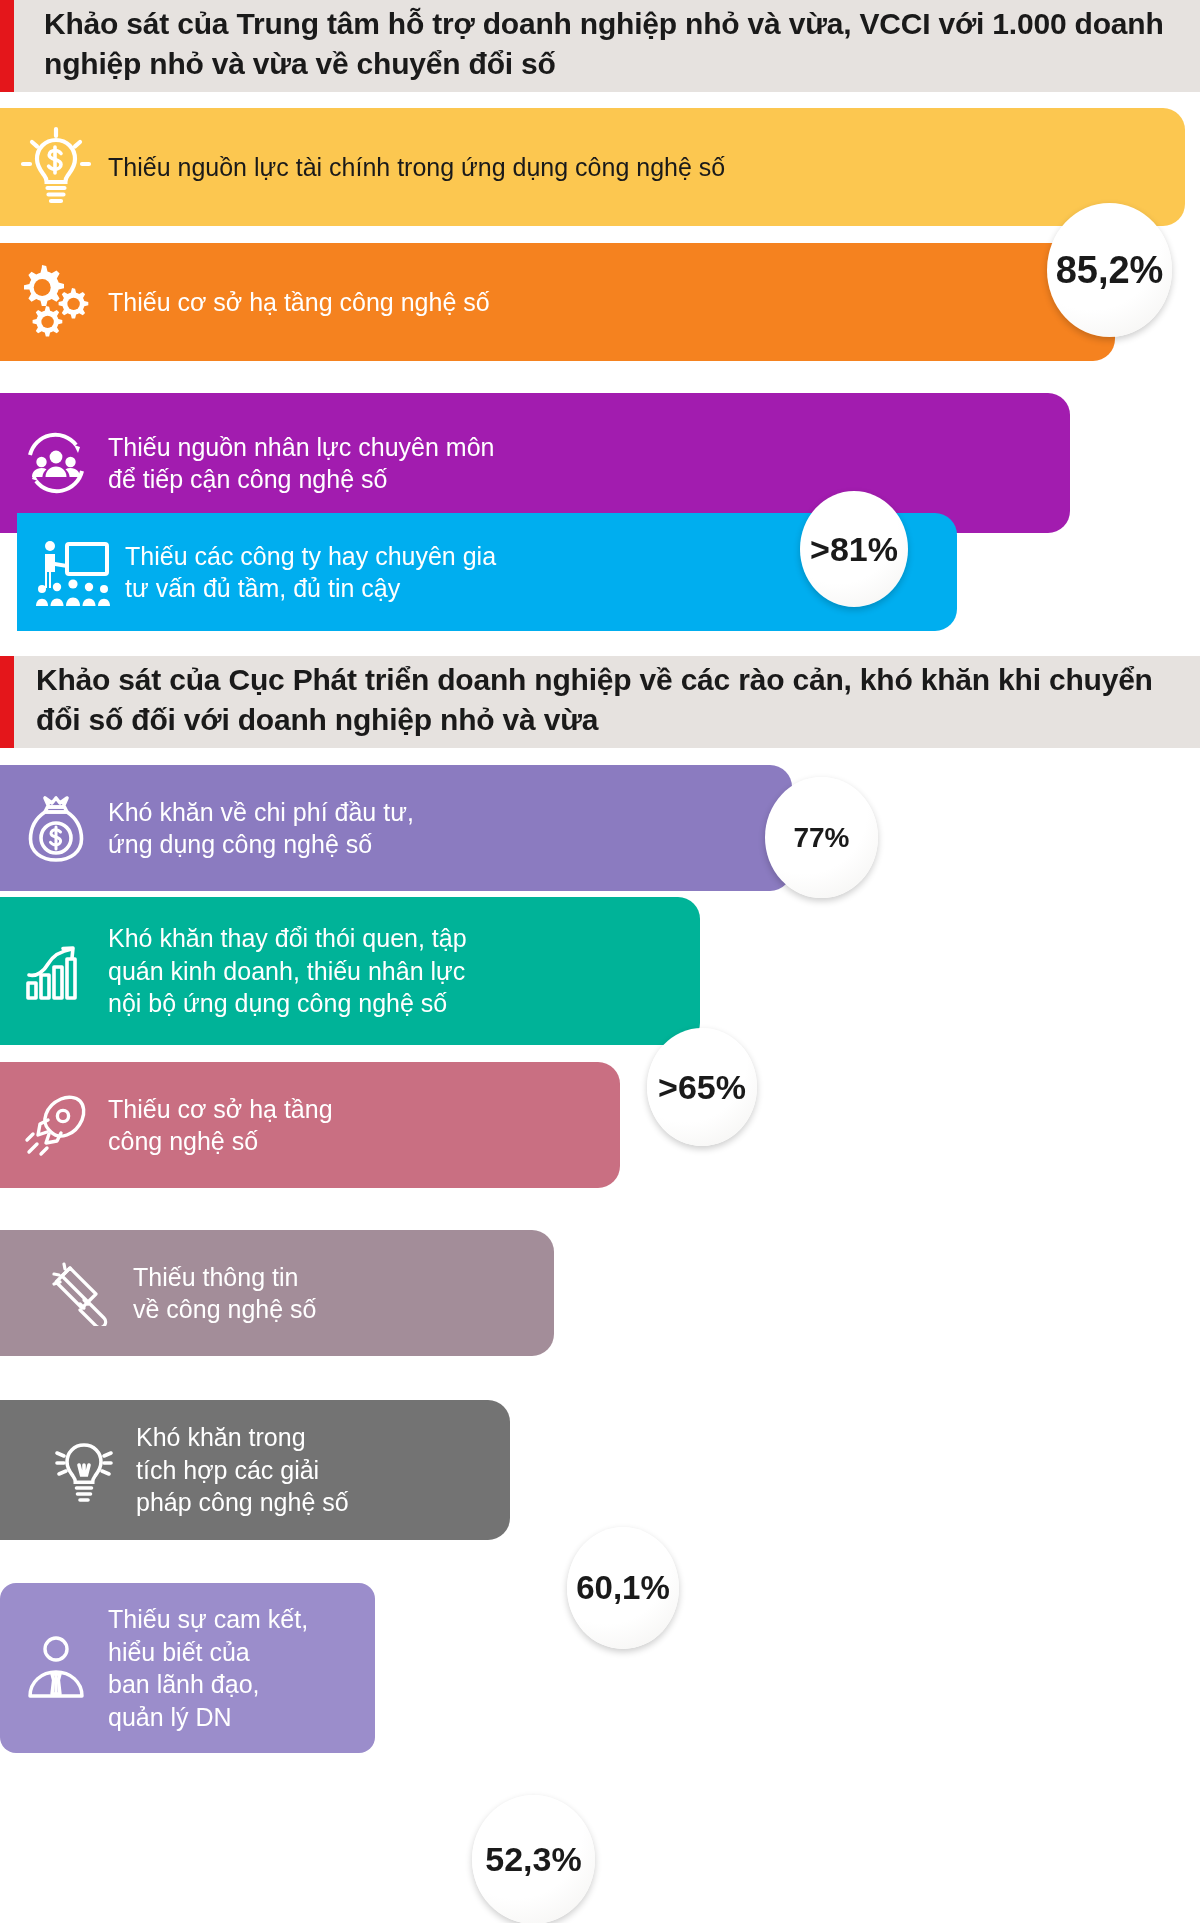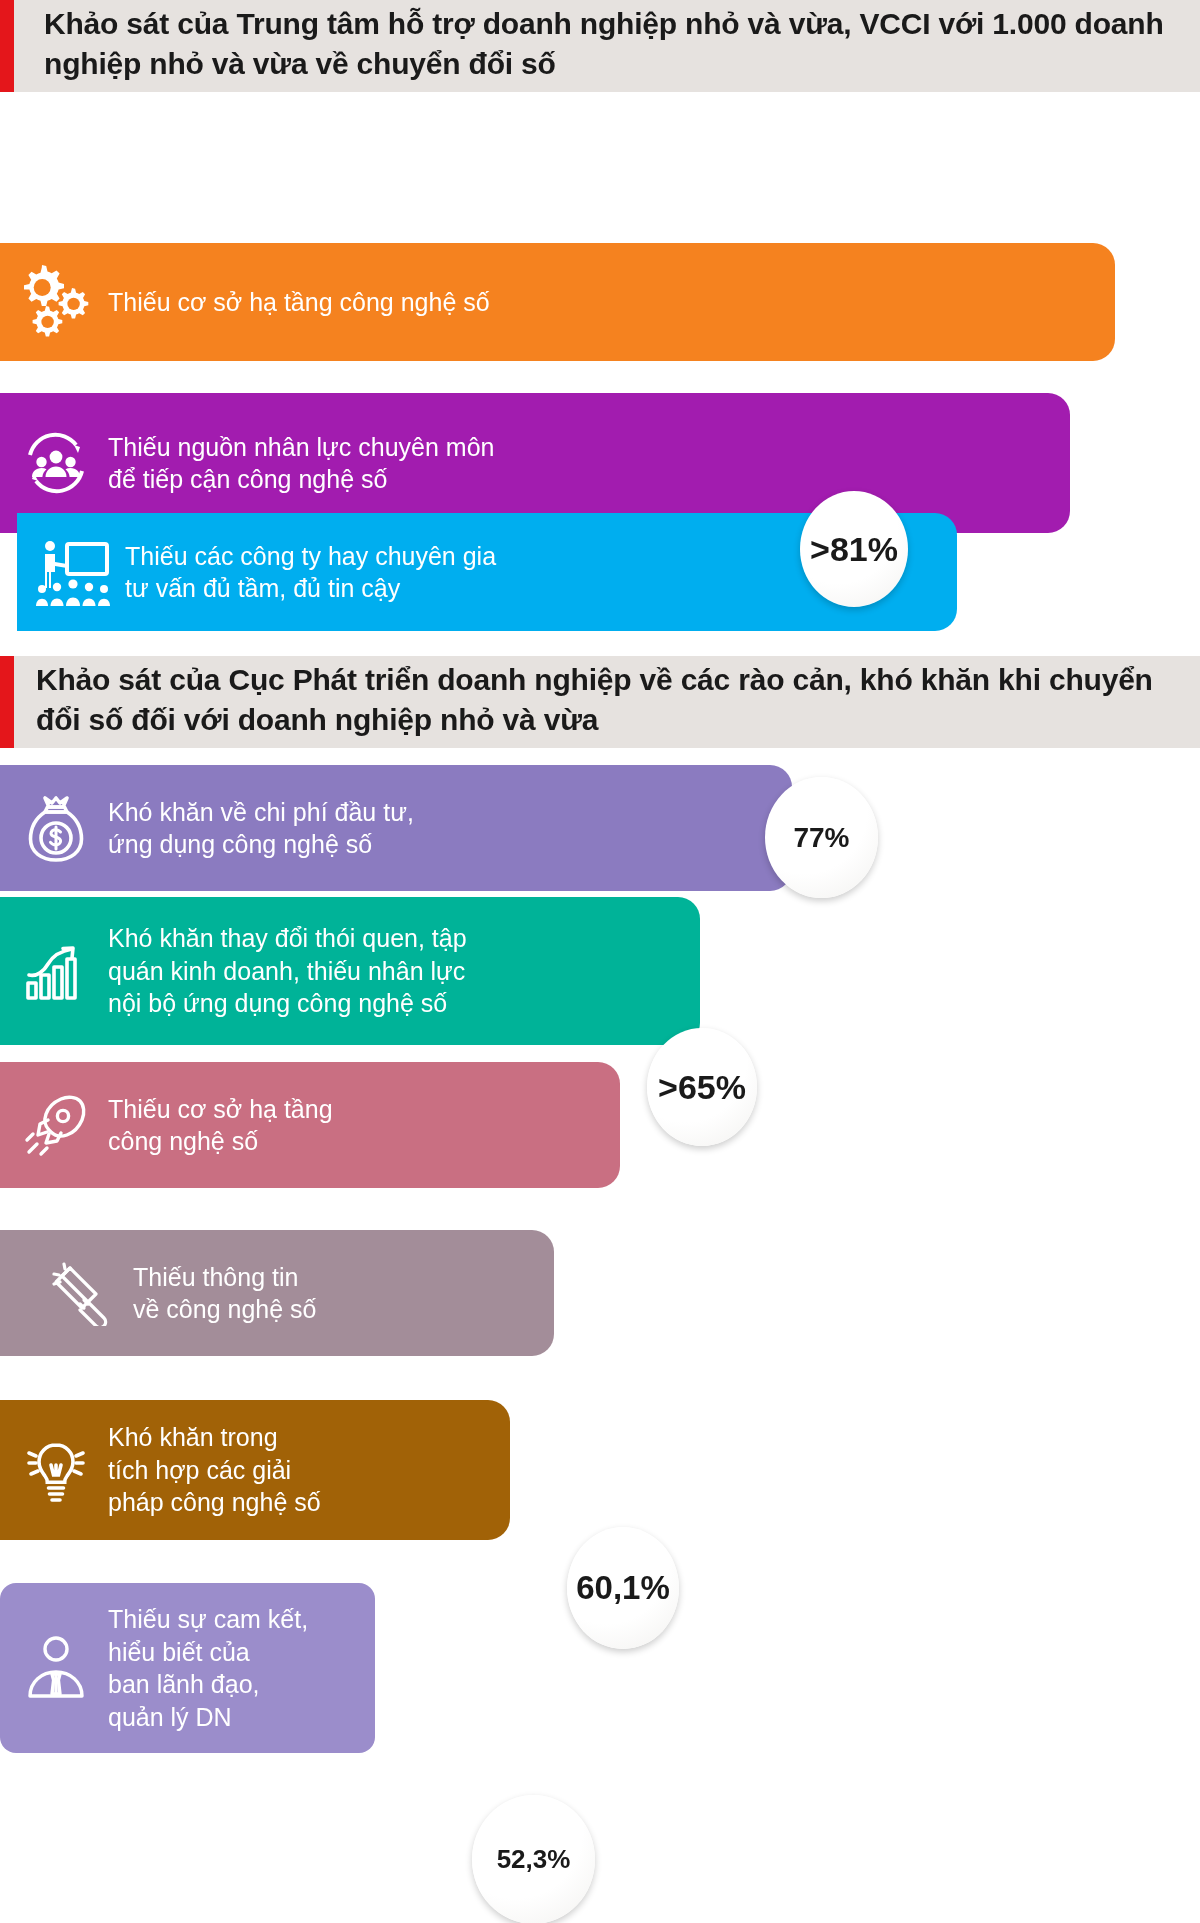--- a/index.html
+++ b/index.html
@@ -86,20 +86,39 @@
 <body>
 
 <div class="page">
 
   <div class="banner" id="banner-1" style="top:0; height:92px;gap:8px;">
     <div class="banner-accent"></div>
     <div class="banner-text">Khảo sát của Trung tâm hỗ trợ doanh nghiệp nhỏ và vừa, VCCI
 với 1.000 doanh nghiệp nhỏ và vừa về chuyển đổi số</div>
   </div>
 
+  <div class="bar" style="top:108px; height:118px; width:1185px; background:#fcc750;">
+    <div class="bar-icon">
+      <svg width="72" height="82" viewBox="0 0 72 82">
+        <g fill="none" stroke="#ffffff" stroke-width="4.2" stroke-linecap="round">
+          <path d="M36 14c-11 0-19 8.5-19 19 0 7.5 4 12 7 16 2 2.6 2.6 5 2.6 7h18.8c0-2 .6-4.4 2.6-7 3-4 7-8.5 7-16 0-10.5-8-19-19-19z"></path>
+          <path d="M27.5 62h17M28.5 68.5h15M31 75h10"></path>
+          <path d="M36 3v7M12 16l5 4.4M60 16l-5 4.4M3 38h7M62 38h7"></path>
+        </g>
+        <g fill="none" stroke="#ffffff" stroke-width="3.6" stroke-linecap="round">
+          <path d="M41 27.5c-1.6-2.1-3.4-3-6-3-3.2 0-5.8 1.9-5.8 4.6 0 5.6 11.8 3.3 11.8 9.3 0 2.9-2.7 4.8-6 4.8-2.8 0-4.8-1-6.4-3.1"></path>
+          <path d="M35 21v26"></path>
+        </g>
+      </svg>
+    </div>
+    <div class="bar-label dark">Thiếu nguồn lực tài chính trong ứng dụng công nghệ số</div>
+    <div class="bubble" style="left:1047px; top:95px; width:125px; height:134px; font-size:38px;">
+      <span>85,2%</span>
+    </div>
+  </div>
 
   <div class="bar" style="top:243px; height:118px; width:1115px; background:#f5821f;">
     <div class="bar-icon">
       <svg width="80" height="82" viewBox="0 0 80 82">
         <g fill="#ffffff">
           <path d="M26 4 l4.2 1.1 1.3 5.4a16 16 0 0 1 4.2 1.8l4.8-2.8 3.1 3.1-2.8 4.8a16 16 0 0 1 1.8 4.2l5.4 1.3v4.4l-5.4 1.3a16 16 0 0 1-1.8 4.2l2.8 4.8-3.1 3.1-4.8-2.8a16 16 0 0 1-4.2 1.8l-1.3 5.4h-4.4l-1.3-5.4a16 16 0 0 1-4.2-1.8l-4.8 2.8-3.1-3.1 2.8-4.8a16 16 0 0 1-1.8-4.2L8 28.6v-4.4l5.4-1.3a16 16 0 0 1 1.8-4.2l-2.8-4.8 3.1-3.1 4.8 2.8a16 16 0 0 1 4.2-1.8l1.3-5.4z"></path>
           <circle cx="26.2" cy="26.4" r="8.5" fill="#f5821f"></circle>
           <path d="M56 27 l3.1.8 1 4a12 12 0 0 1 3.1 1.3l3.6-2.1 2.3 2.3-2.1 3.6a12 12 0 0 1 1.3 3.1l4 1v3.3l-4 1a12 12 0 0 1-1.3 3.1l2.1 3.6-2.3 2.3-3.6-2.1a12 12 0 0 1-3.1 1.3l-1 4h-3.3l-1-4a12 12 0 0 1-3.1-1.3l-3.6 2.1-2.3-2.3 2.1-3.6a12 12 0 0 1-1.3-3.1l-4-1v-3.3l4-1a12 12 0 0 1 1.3-3.1l-2.1-3.6 2.3-2.3 3.6 2.1a12 12 0 0 1 3.1-1.3l1-4z"></path>
           <circle cx="57.6" cy="42.9" r="6.2" fill="#f5821f"></circle>
           <path d="M30 45 l3.1.8 1 4a12 12 0 0 1 3.1 1.3l3.6-2.1 2.3 2.3-2.1 3.6a12 12 0 0 1 1.3 3.1l4 1v3.3l-4 1a12 12 0 0 1-1.3 3.1l2.1 3.6-2.3 2.3-3.6-2.1a12 12 0 0 1-3.1 1.3l-1 4h-3.3l-1-4a12 12 0 0 1-3.1-1.3l-3.6 2.1-2.3-2.3 2.1-3.6a12 12 0 0 1-1.3-3.1l-4-1v-3.3l4-1a12 12 0 0 1 1.3-3.1l-2.1-3.6 2.3-2.3 3.6 2.1a12 12 0 0 1 3.1-1.3l1-4z"></path>
@@ -204,21 +223,21 @@
           <rect x="4" y="44" width="8" height="15"></rect>
           <rect x="17" y="36" width="8" height="23"></rect>
           <rect x="30" y="28" width="8" height="31"></rect>
           <rect x="43" y="20" width="8" height="39"></rect>
         </g>
       </svg>
     </div>
     <div class="bar-label">Khó khăn thay đổi thói quen, tập
 quán kinh doanh, thiếu nhân lực
 nội bộ ứng dụng công nghệ số</div>
-    <div class="bubble" style="left:472px; top:898px; width:123px; height:129px; font-size:26px;">
+    <div class="bubble" style="left:472px; top:898px; width:123px; height:129px; font-size:34px;">
       <span>52,3%</span>
     </div>
   </div>
 
   <div class="bar" style="top:1062px; height:126px; width:620px; background:#c96f82;">
     <div class="bar-icon">
       <svg width="66" height="66" viewBox="0 0 66 66">
         <g fill="none" stroke="#ffffff" stroke-width="3.4" stroke-linecap="round" stroke-linejoin="round">
           <path d="M26 38C18 30 22 14 38 7c7-3 15-2 19 2s5 12 2 19c-7 16-23 20-31 12z"></path>
           <circle cx="40" cy="24" r="5.6"></circle>
@@ -243,21 +262,21 @@
           <path d="M40 42l16 16a5.5 5.5 0 0 1-8 8L32 50"></path>
           <path d="M36 40l4 4M32 44l4 4"></path>
         </g>
       </svg>
     </div>
     <div class="bar-label">Thiếu thông tin
 về công nghệ số</div>
 
   </div>
 
-  <div class="bar" style="top:1400px; height:140px; width:510px; background:#a16207;">
+  <div class="bar" style="top:1400px; height:140px; width:510px; background:#737373;padding-left:28px;">
     <div class="bar-icon">
       <svg width="64" height="74" viewBox="0 0 64 74">
         <g fill="none" stroke="#ffffff" stroke-width="3.6" stroke-linecap="round">
           <path d="M32 12c-10 0-17 7.5-17 17 0 6.5 3.5 10.5 6 14 1.8 2.4 2.3 4.5 2.3 6.3h17.4c0-1.8.5-3.9 2.3-6.3 2.5-3.5 6-7.5 6-14 0-9.5-7-17-17-17z"></path>
           <path d="M24.5 55h15M25.5 61h13M28 67h8"></path>
           <path d="M5 20l7 3M5 30h7M7 41l7-3M59 20l-7 3M59 30h-7M57 41l-7-3"></path>
           <path d="M27 32l2.5 10h5L37 32M32 32v10"></path>
         </g>
       </svg>
     </div>

